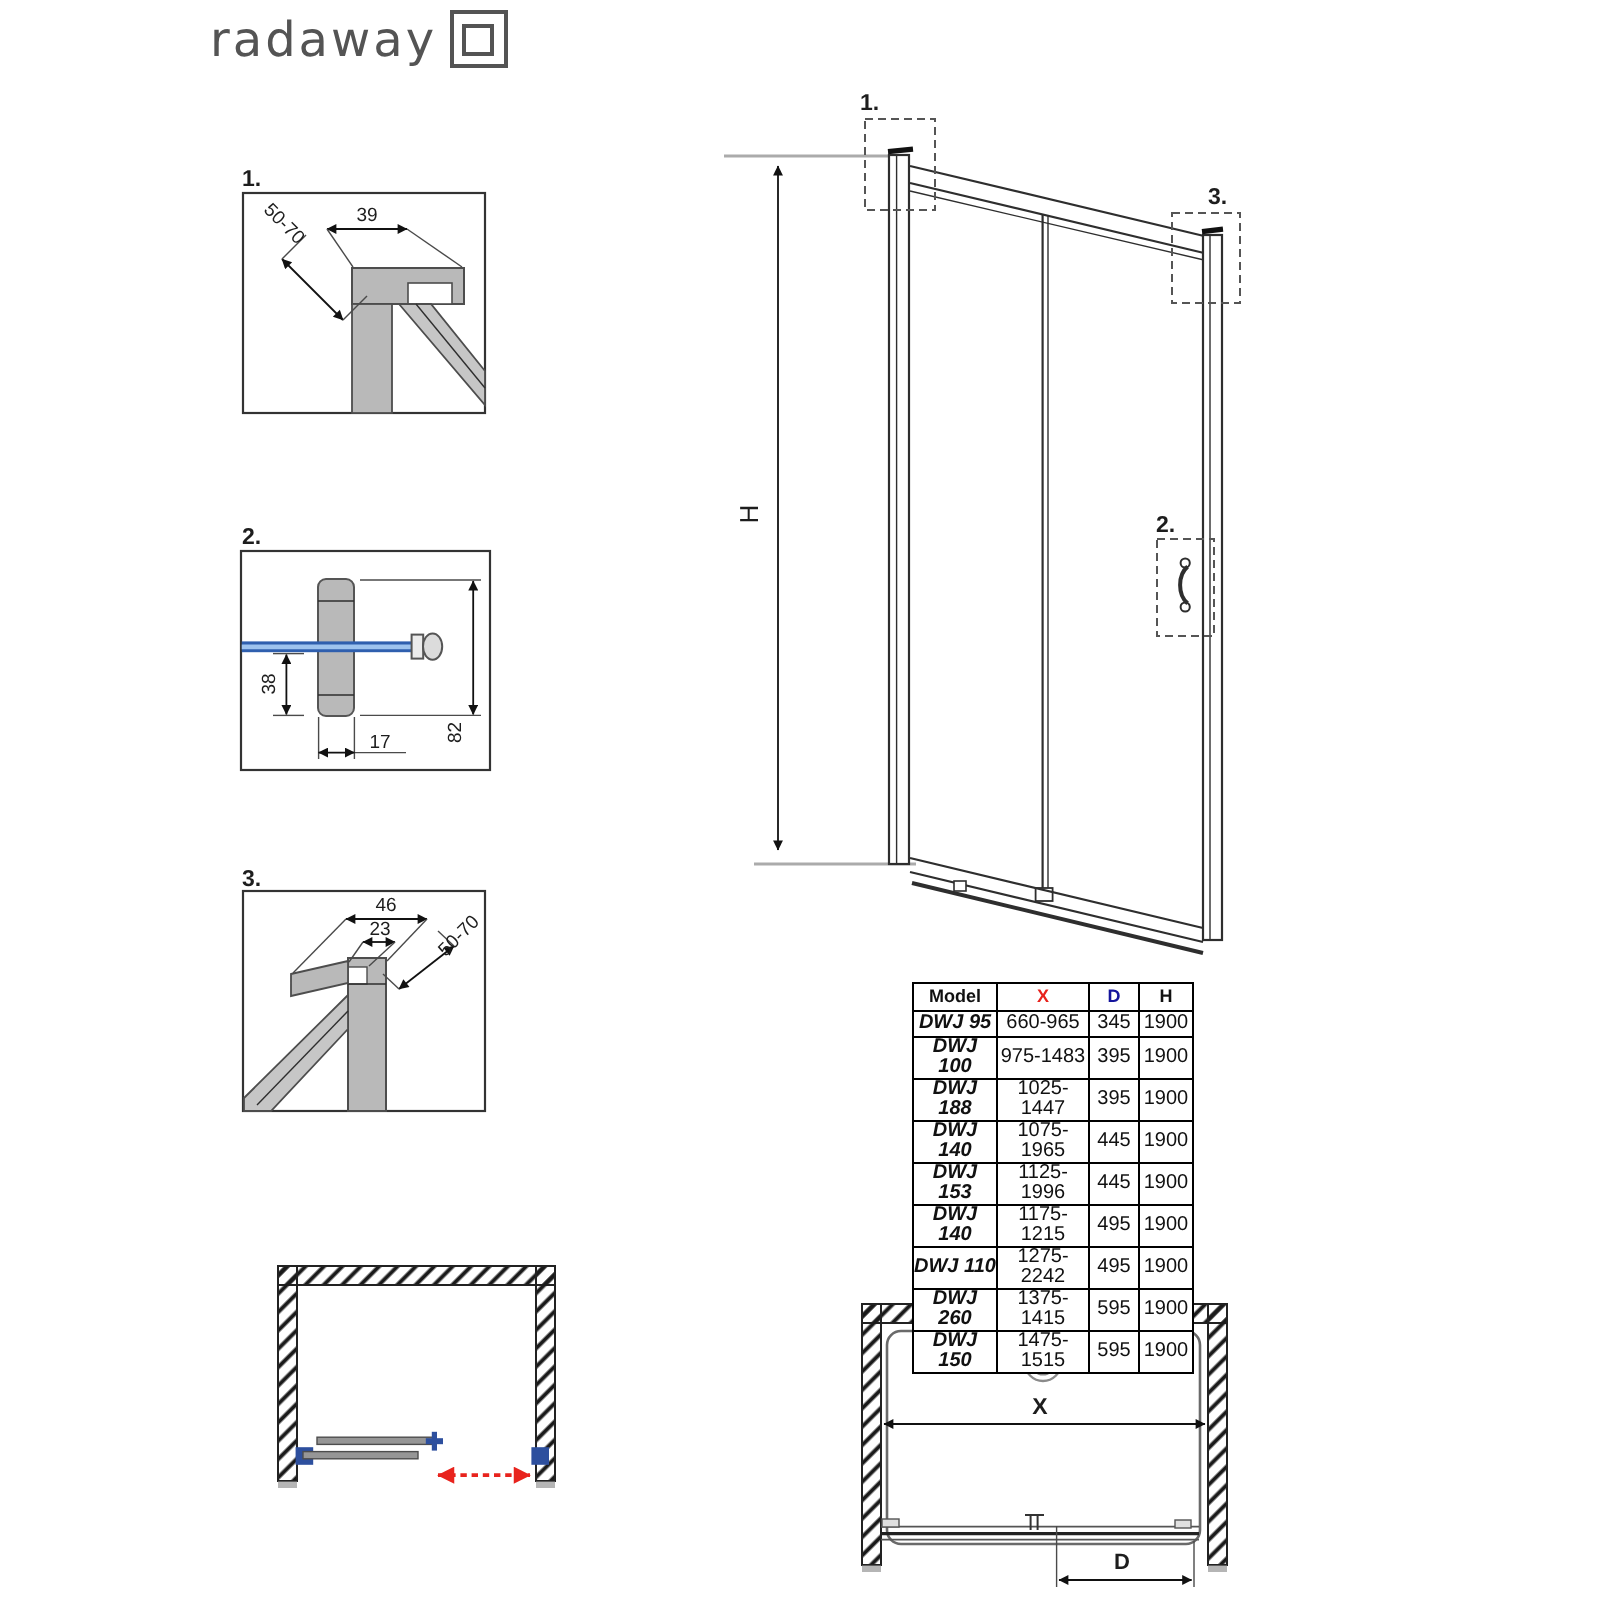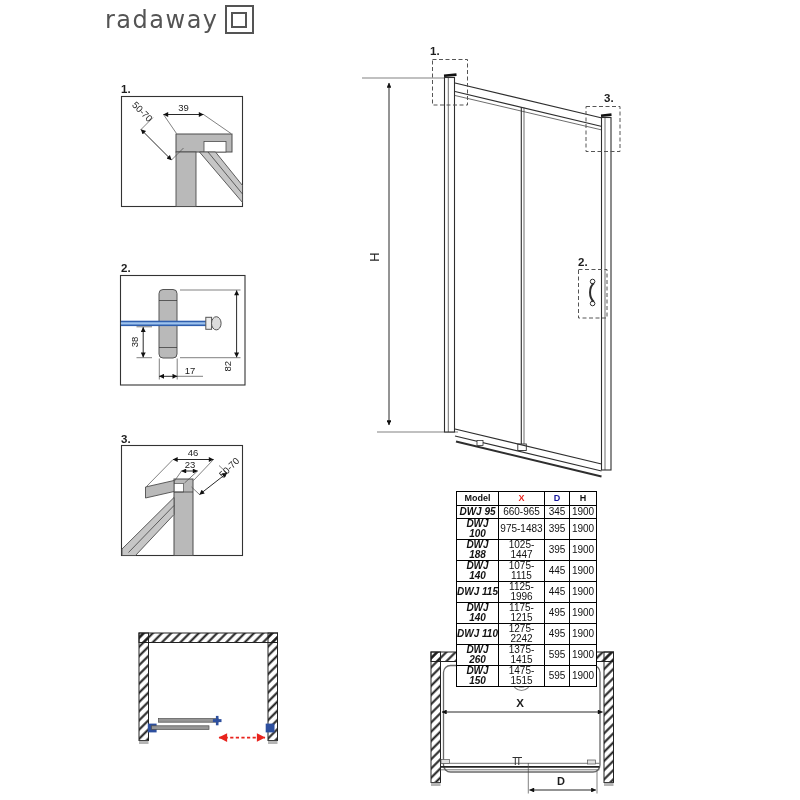--- a/index.html
+++ b/index.html
@@ -294,26 +294,26 @@
       <td>1900</td>
     </tr>
     <tr>
       <td class="model-cell">DWJ 188</td>
       <td>1025-1447</td>
       <td>395</td>
       <td>1900</td>
     </tr>
     <tr>
       <td class="model-cell">DWJ 140</td>
-      <td>1075-1115</td>
+      <td>1075-1965</td>
       <td>445</td>
       <td>1900</td>
     </tr>
     <tr>
-      <td class="model-cell">DWJ 115</td>
+      <td class="model-cell">DWJ 153</td>
       <td>1125-1996</td>
       <td>445</td>
       <td>1900</td>
     </tr>
     <tr>
       <td class="model-cell">DWJ 140</td>
       <td>1175-1215</td>
       <td>495</td>
       <td>1900</td>
     </tr>

